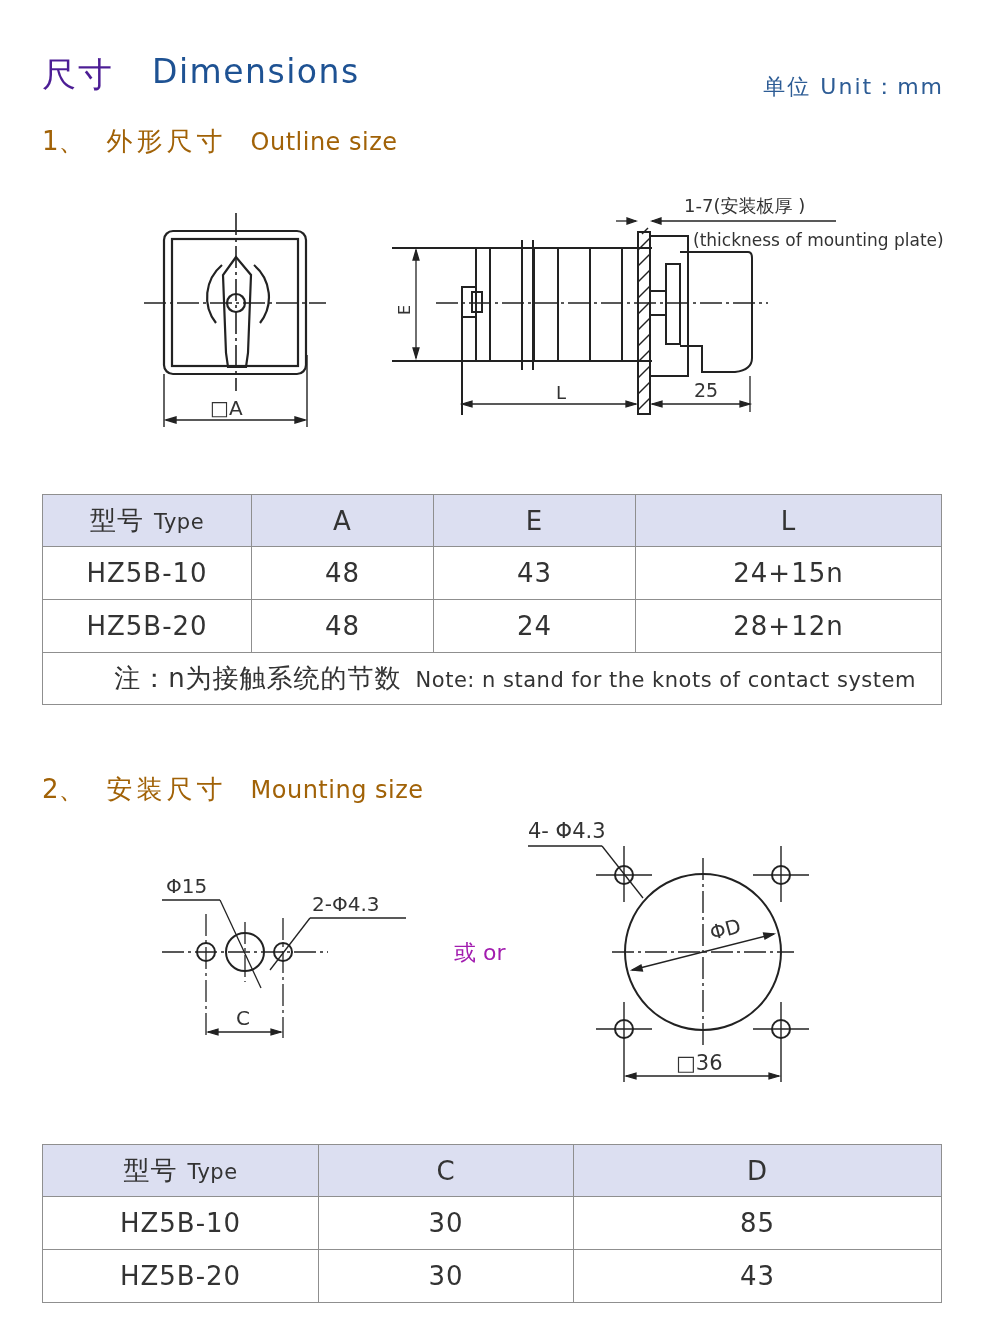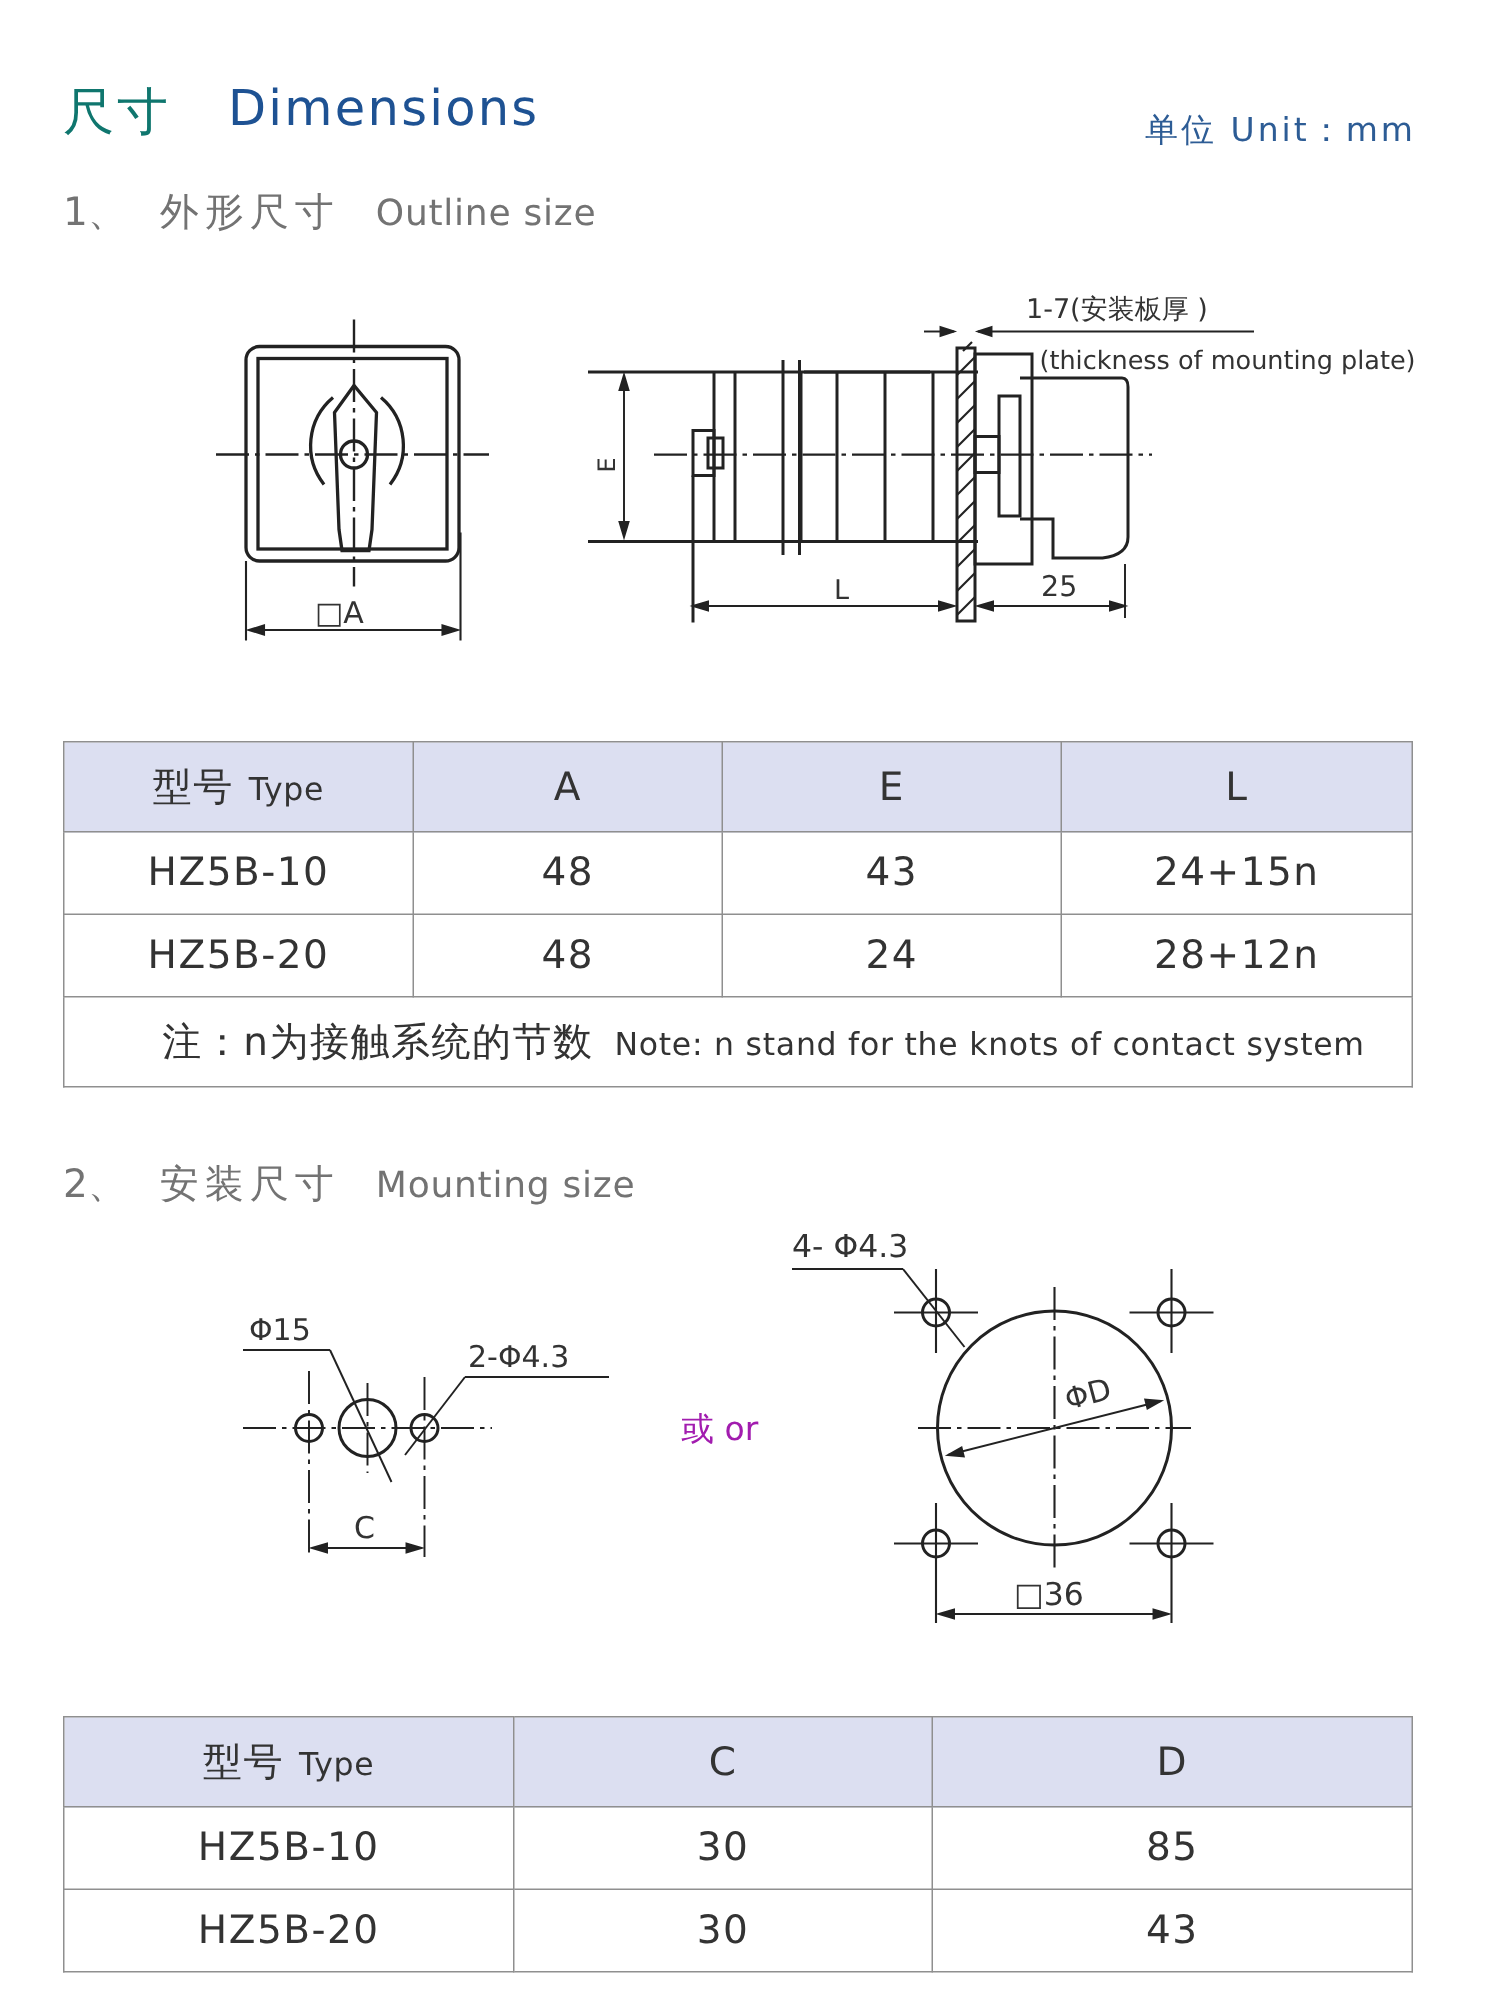--- a/index.html
+++ b/index.html
@@ -1,29 +1,29 @@
 <!DOCTYPE html>
 <html><head>
 <meta charset="utf-8">
 <style>
   html, body { margin:0; padding:0; background:#ffffff; }
   body { width:1000px; height:1335px; position:relative; overflow:hidden;
          font-family:"DejaVu Sans", "Liberation Sans", sans-serif; color:#333; }
   .abs { position:absolute; }
-  .title-cn { left:42px; top:52px; font-size:34px; color:#0f766e; letter-spacing:2px; }
+  .title-cn { left:42px; top:52px; font-size:34px; color:#4c1d95; letter-spacing:2px; }
   .title-en { left:152px; top:52px; font-size:33px; color:#1e5293; letter-spacing:1.5px; }
   .unit { right:56px; top:60px; font-size:22px; color:#2d5c95; letter-spacing:2px;margin-top:12px; }
-  .sec { font-size:26px; color:#737373; }
+  .sec { font-size:26px; color:#a16207; }
   .sec .num { margin-right:22px; }
   .sec .cn { letter-spacing:4px; margin-right:24px; }
   .sec .en { font-size:24px; letter-spacing:0.5px; }
   svg text { font-family:"DejaVu Sans", "Liberation Sans", sans-serif; fill:#333; }
   table.spec { position:absolute; left:42px; border-collapse:collapse; width:900px; }
   table.spec td, table.spec th { border:1.5px solid #8f8f8f; text-align:center; font-weight:normal;
-          color:#333; font-size:26px; letter-spacing:1px; padding:12px;margin-top:45px; }
+          color:#333; font-size:26px; letter-spacing:1px; padding:0;margin-top:45px; }
   table.spec th { background:#dcdff1; }
   table.spec th .tp { font-size:21px; margin-left:10px; letter-spacing:0.5px; }
   table.spec td.note { text-align:center; padding-left:46px; font-size:26px; }
   table.spec td.note .en { font-size:21px; margin-left:14px; letter-spacing:0.5px; }
 </style>
 </head>
 <body>
 
 <div class="abs title-cn">尺寸</div>
 <div class="abs title-en">Dimensions</div>

